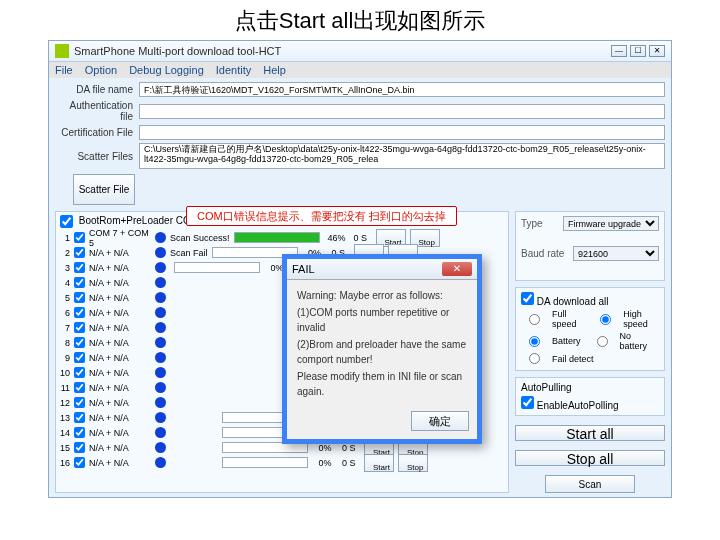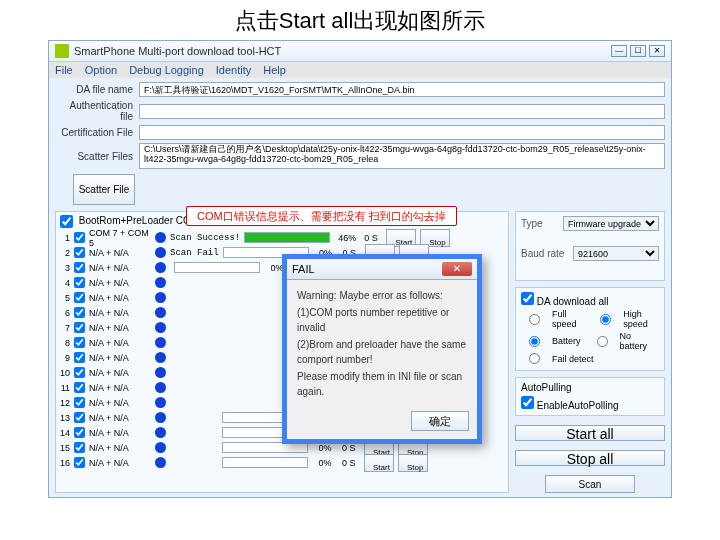--- a/index.html
+++ b/index.html
@@ -26,21 +26,21 @@
 .port-row { display: flex; align-items: center; font-size: 9px; height: 15px; gap: 4px; }
 .port-row .n { width: 10px; text-align: right; }
 .port-row .chk { width: 11px; height: 11px; }
 .port-row .com { width: 62px; }
 .port-row .dot { width: 11px; height: 11px; border-radius: 50%; background: #1040d8; flex-shrink: 0; }
 .port-row .bar { width: 86px; height: 11px; border: 1px solid #9ab; background: #fff; position: relative; }
 .port-row .bar-fill { position:absolute; top:0; left:0; bottom:0; width:100%; background:#26b826; }
 .port-row .pct { width: 26px; text-align: center; }
 .port-row .os { width: 18px; }
 .port-row .btn { width: 30px; height: 13px; font-size: 8px; background: linear-gradient(#fdfefe,#e3ecf5); border: 1px solid #8fa6bf; padding: 8px; }
-.scan-label { font-size:9px;font-family:Liberation Mono, monospace; }
+.scan-label { font-size:9px; }
 .panel { border: 1px solid #b7cde6; background: #f5fafe; padding: 4px 5px; font-size: 10px; }
 .panel .row { display: flex; align-items: center; gap: 4px; margin-bottom: 15px; }
 .panel .row .l { width: 48px; color: #555; }
 .panel select { flex: 1; height: 15px; font-size: 9px; border: 1px solid #9ab; background: #eef3f9; }
 .rad { display: flex; gap: 16px; font-size: 9px; margin: 2px 0 2px 8px; align-items:center;}
 .rad label { display:flex; align-items:center; gap:12px;}
 .rad input { width:11px; height:11px;}
 .bigbtn { width: 100%; height: 16px; font-size: 14px; border: 1px solid #8fa6bf; background: linear-gradient(#fdfefe,#e3ecf5); margin-top: 3px; }
 .scanbtn { width: 90px; height: 18px; font-size: 10px; align-self: center; }
 

